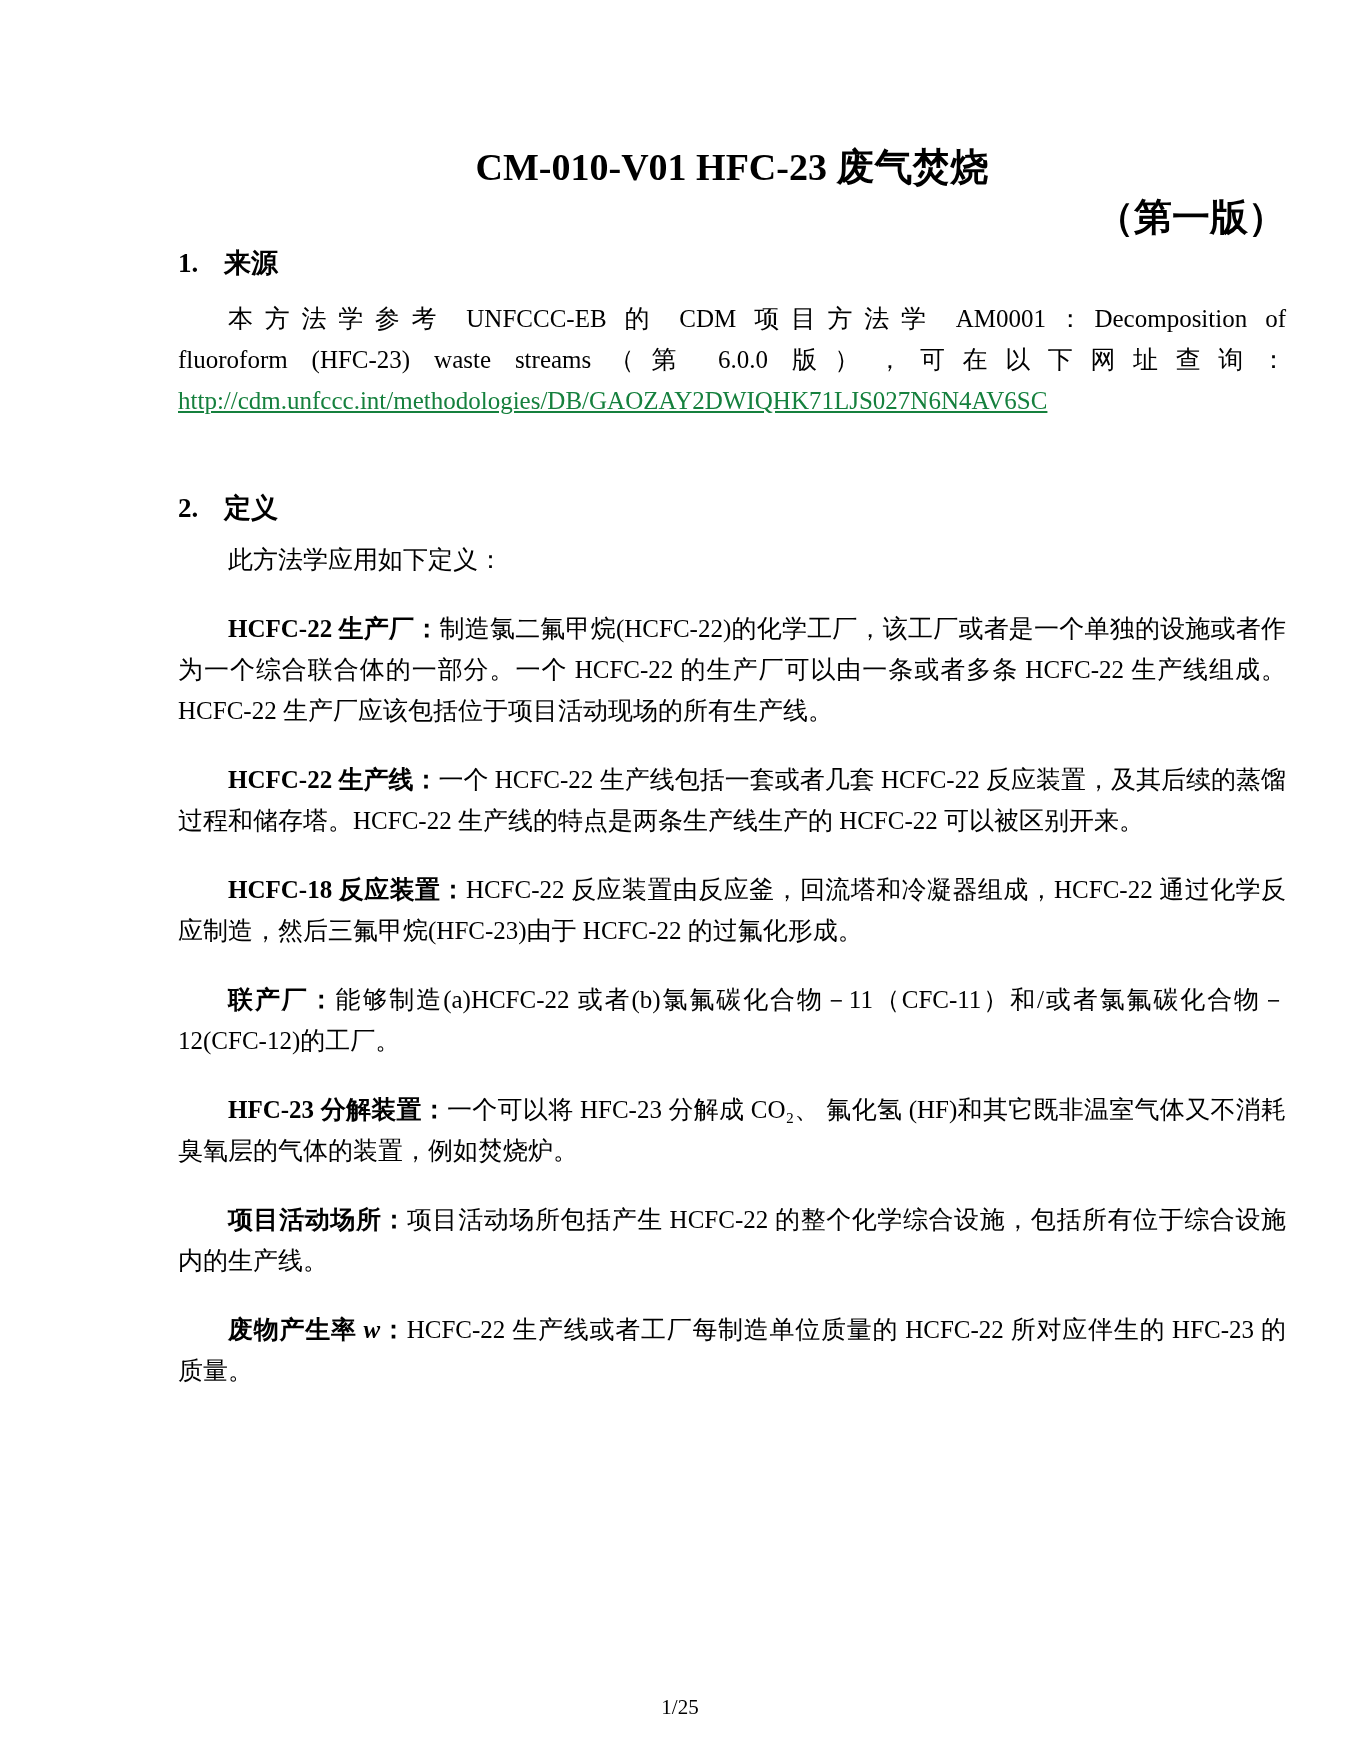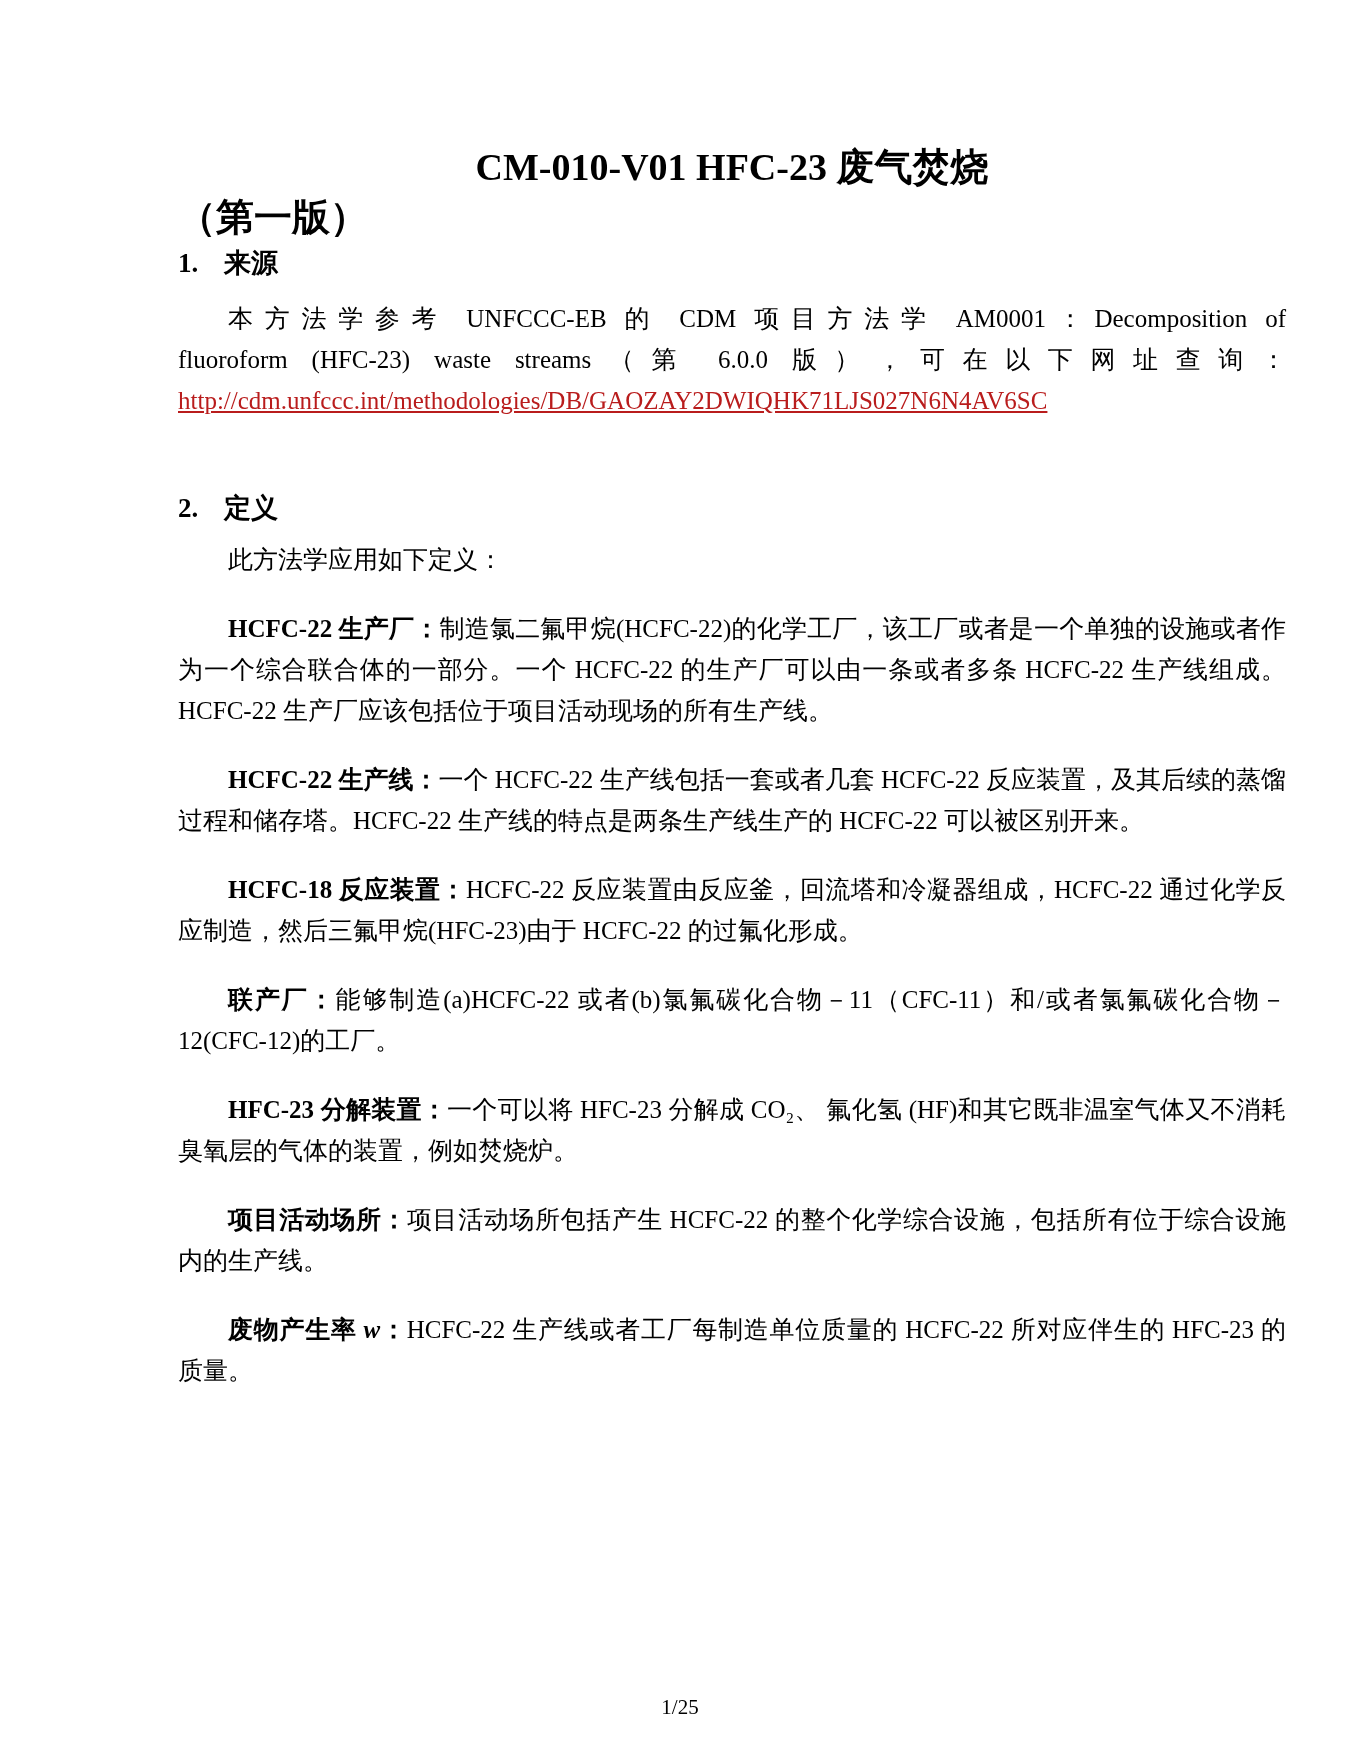--- a/index.html
+++ b/index.html
@@ -18,21 +18,21 @@
     padding: 142px 74px 0 178px;
     overflow: hidden;
   }
   .doc-title {
     text-align: center;
     font-size: 38px;
     font-weight: bold;
     line-height: 50px;
   }
   .doc-subtitle {
-    text-align: left;
+    text-align: right;
     font-size: 38px;
     font-weight: bold;
     line-height: 50px;
   }
   .sec-heading {
     margin-top: 32px;
     font-size: 31px;
     font-weight: bold;
     line-height: 44px;
   }
@@ -56,21 +56,21 @@
     text-indent: 2em;
   }
   .para1-wrap {
     margin-top: 16px;
   }
   .url-line {
     font-size: 25px;
     line-height: 41px;
   }
   .doc-link {
-    color: #b91c1c;
+    color: #15803d;
     text-decoration: underline;
     word-break: break-all;
   }
   .def-sub {
     margin-top: 68px;
   }
   .intro-para {
     margin-top: 12px;
     font-size: 25px;
     line-height: 41px;

